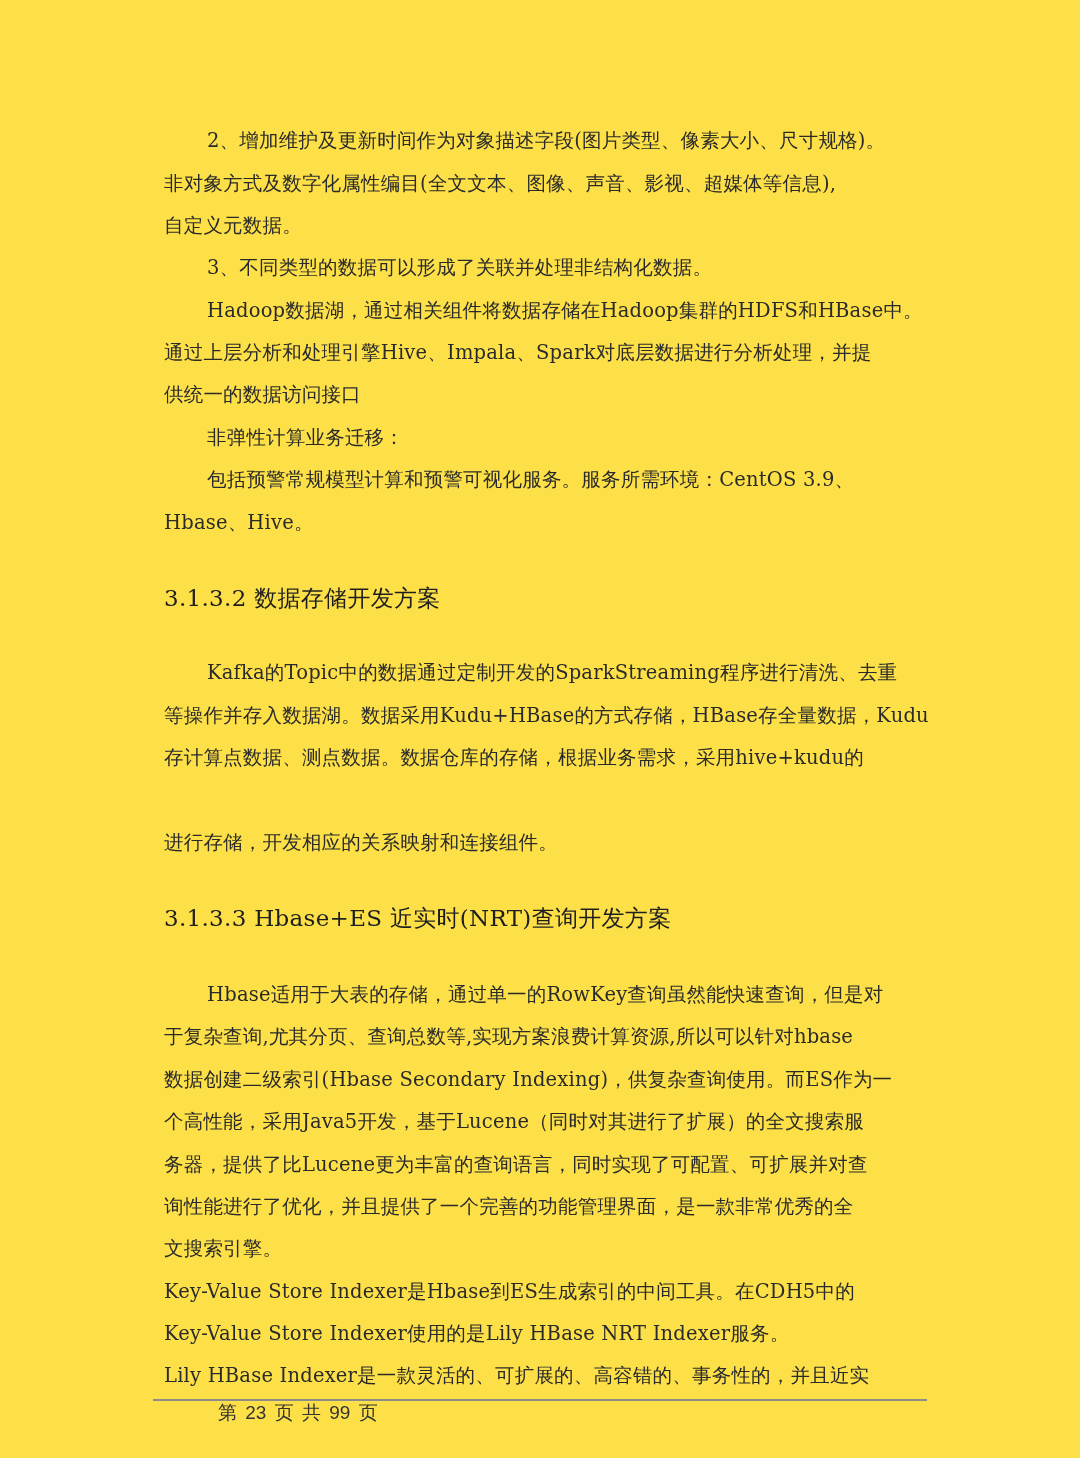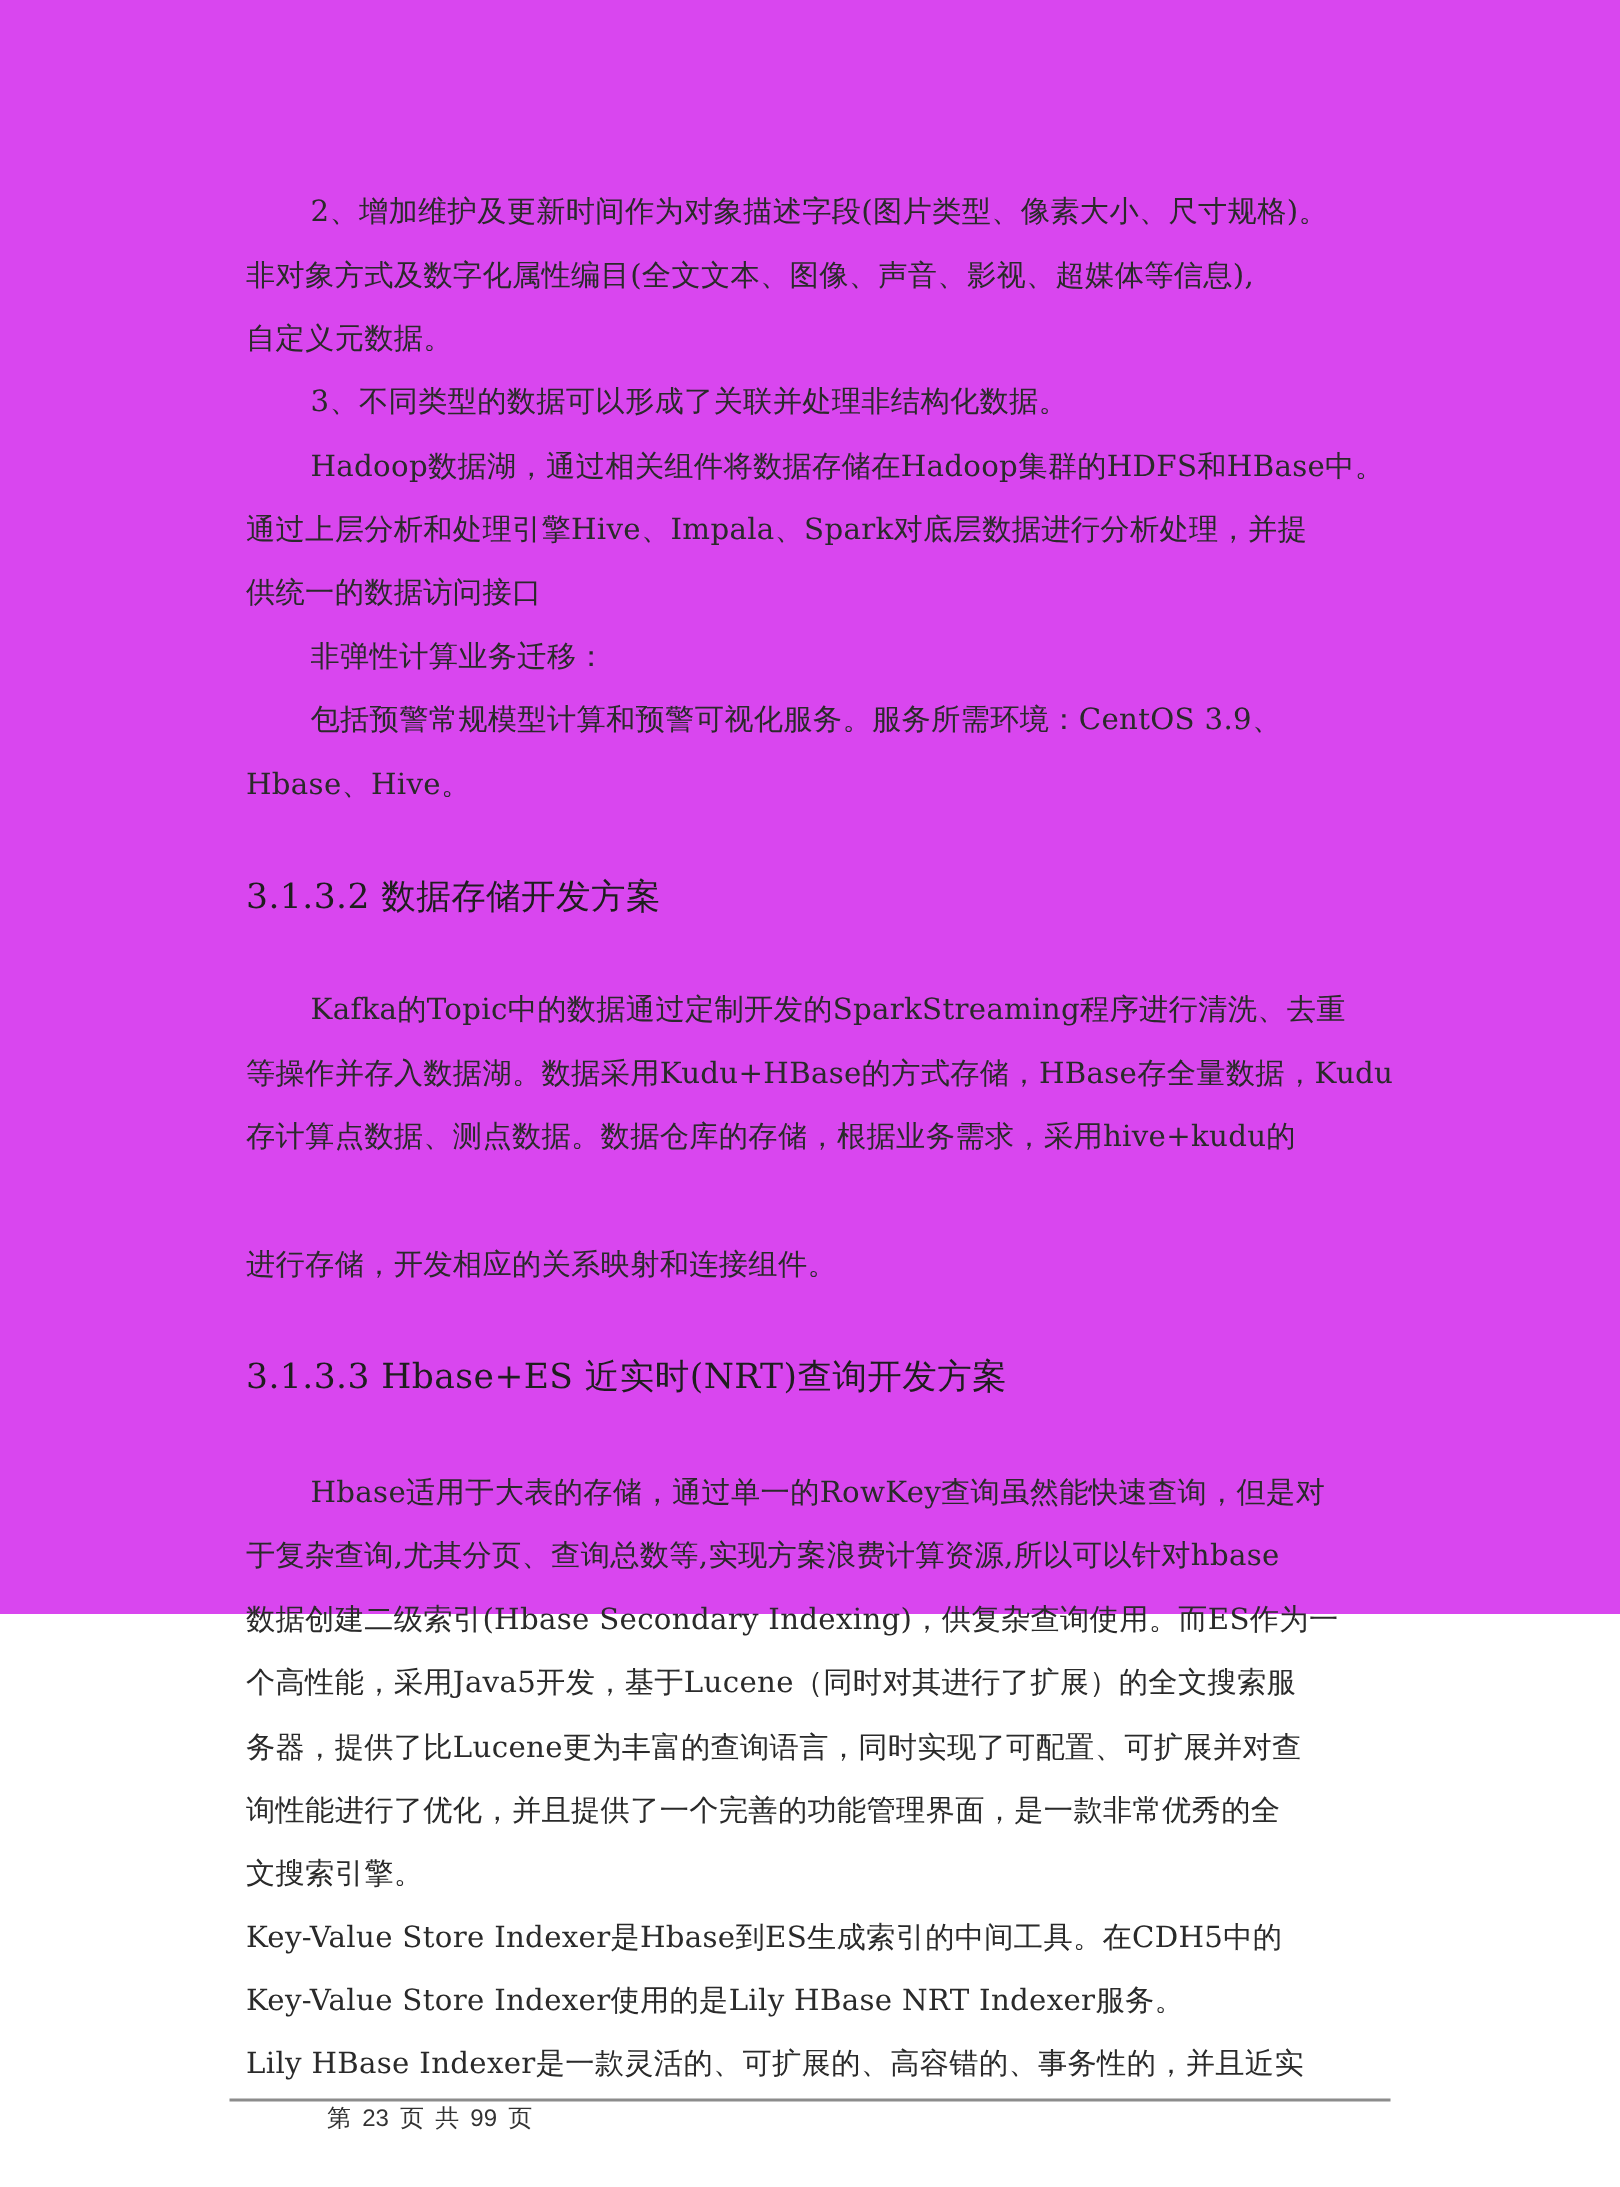--- a/index.html
+++ b/index.html
@@ -11,22 +11,22 @@
       width: 1080px;
       height: 1458px;
       position: relative;
       overflow: hidden;
       font-family: "DejaVu Serif", "Liberation Serif", serif;
       color: #222222;
     }
     .page {
       position: absolute;
       left: 0; top: 0;
-      width: 1080px; height: 1076px;
-      background: #d946ef;
+      width: 1080px; height: 1458px;
+      background: #fde047;
     }
     .line {
       position: absolute;
       left: 164px;
       font-size: 19.5px;
       line-height: 26px;
       white-space: nowrap;
       letter-spacing: 0.2px;
       color: #2a2a2a;
     }
@@ -46,21 +46,21 @@
       top: 1399px;
       width: 774px;
       height: 2px;
       background: #8c8c8c;
     }
     .footer {
       position: absolute;
       left: 218px;
       top: 1402px;
       font-family: "Liberation Sans", "DejaVu Sans", sans-serif;
-      font-size: 16px;
+      font-size: 19px;
       line-height: 22px;
       color: #333333;
       white-space: nowrap;
       word-spacing: 3px;
     }
   </style>
 </head>
 <body>
 
 <div class="page">

